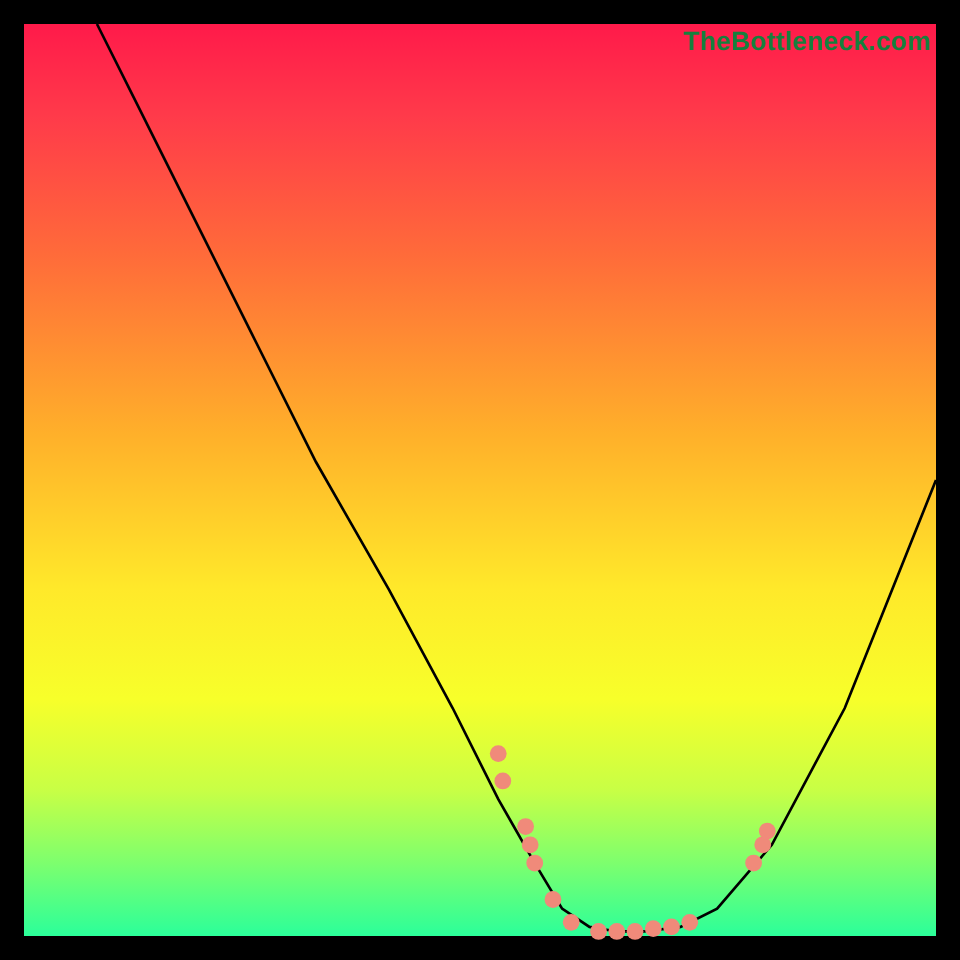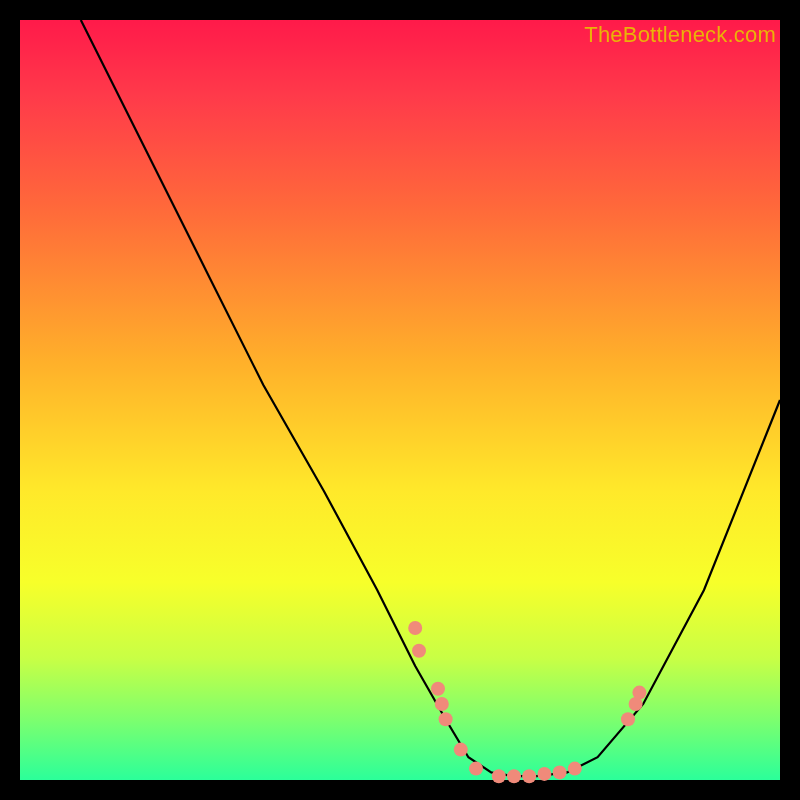--- a/index.html
+++ b/index.html
@@ -36,23 +36,23 @@
       #f7ff2a 74%,
       #c8ff45 84%,
       #7dff6e 92%,
       #2bff9a 100%
     );
   }
   .watermark {
     position: absolute;
     top: 2px;
     right: 4px;
-    color: #eab308;
+    color: #15803d;
     font-size: 22px;
-    font-weight: 400;
+    font-weight: 700;
     user-select: none;
     letter-spacing: 0.2px;
   }
   svg.curve {
     position: absolute;
     left: 0;
     top: 0;
     width: 760px;
     height: 760px;
     overflow: visible;

